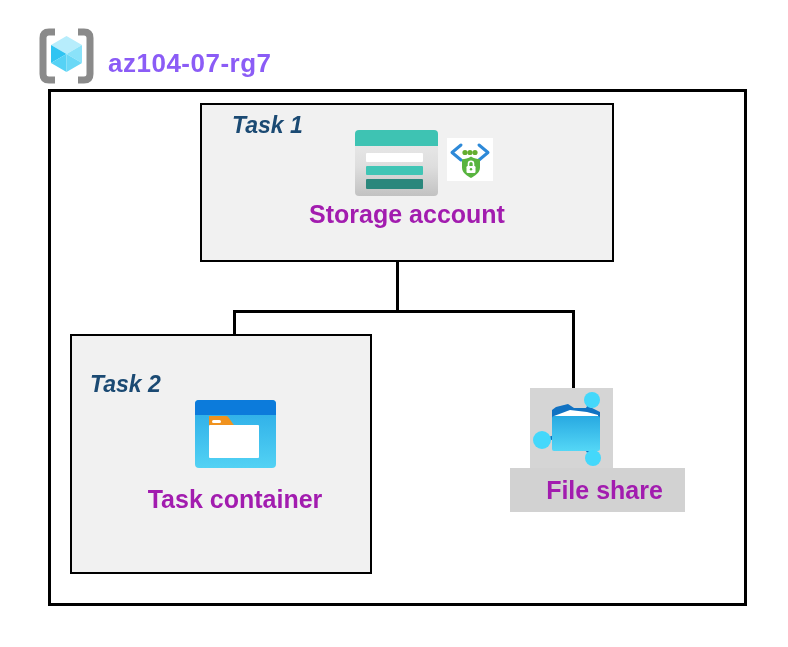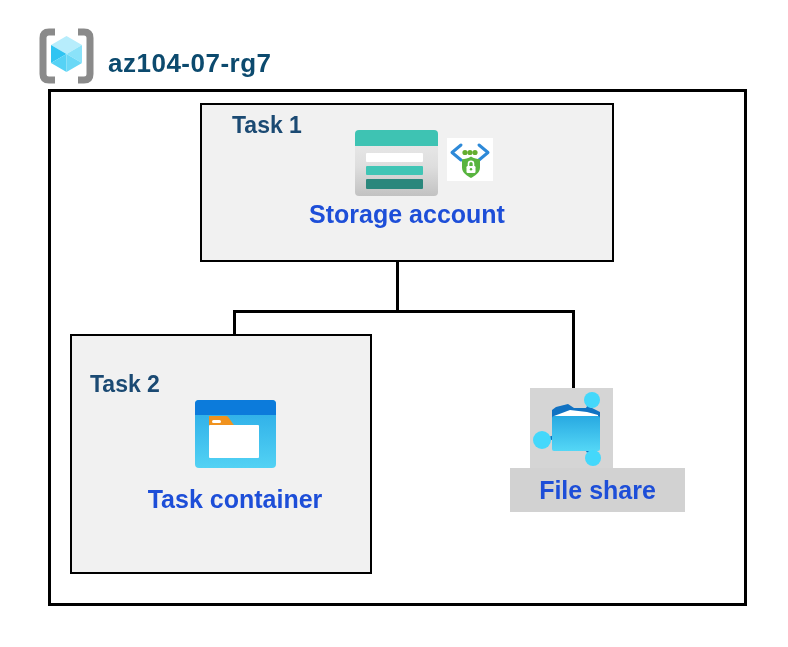--- a/index.html
+++ b/index.html
@@ -15,56 +15,57 @@
     background: #ffffff;
     overflow: hidden;
   }
   .abs { position: absolute; }
 
   
   .rg-title {
     left: 108px; top: 48px;
     font-size: 26px;
     font-weight: 700;
-    color: #0c4a6e;
+    color: #8b5cf6;
     letter-spacing: 0.5px;
   }
 
   
   .outer-box {
     left: 48px; top: 89px;
     width: 693px; height: 511px;
     border: 3px solid #000000;
     background: #ffffff;
   }
 
   
   .task-box {
     border: 2px solid #000000;
     background: #f1f1f1;
+    font-style: italic;
   }
   .task1 { left: 200px; top: 103px; width: 410px; height: 155px; }
   .task2 { left: 70px;  top: 334px; width: 298px; height: 236px; }
   .task3 { left: 422px; top: 333px; width: 297px; height: 237px; }
 
   .task-label {
     position: absolute;
     font-size: 23px;
     font-weight: 700;
     color: #1b4a73;
     line-height: 26px;
   }
   .task1 .task-label { left: 30px; top: 7px; }
   .task2 .task-label { left: 18px; top: 8px; margin-top: 27px; }
   .task3 .task-label { left: 8px;  top: 9px; }
 
   .node-label {
     font-size: 25px;
     font-weight: 700;
-    color: #1d4ed8;
+    color: #a21caf;
     text-align: center;
     line-height: 30px;
   }
   .storage-label { left: 200px; top: 199px; width: 414px; }
   .blob-label    { left: 95px;  top: 484px; width: 280px; }
 
   
   .line { background: #000000; }
   .trunk      { left: 396px; top: 235px; width: 3px;   height: 77px; }
   .branch     { left: 233px; top: 310px; width: 342px; height: 3px; }
@@ -80,20 +81,21 @@
     background: #d5d5d5;
   }
   .fileshare-band {
     left: 510px; top: 468px; width: 175px; height: 44px;
     background: #d2d2d2;
   }
   .fileshare-band .node-label {
     width: 100%;
     line-height: 44px;
     text-align: center;
+    padding-left: 7px;
   }
   .rg-icon { left: 38px; top: 27px; width: 57px; height: 58px; }
 
   svg { display: block; }
 </style>
 </head>
 <body>
 
 <div id="stage">
 

